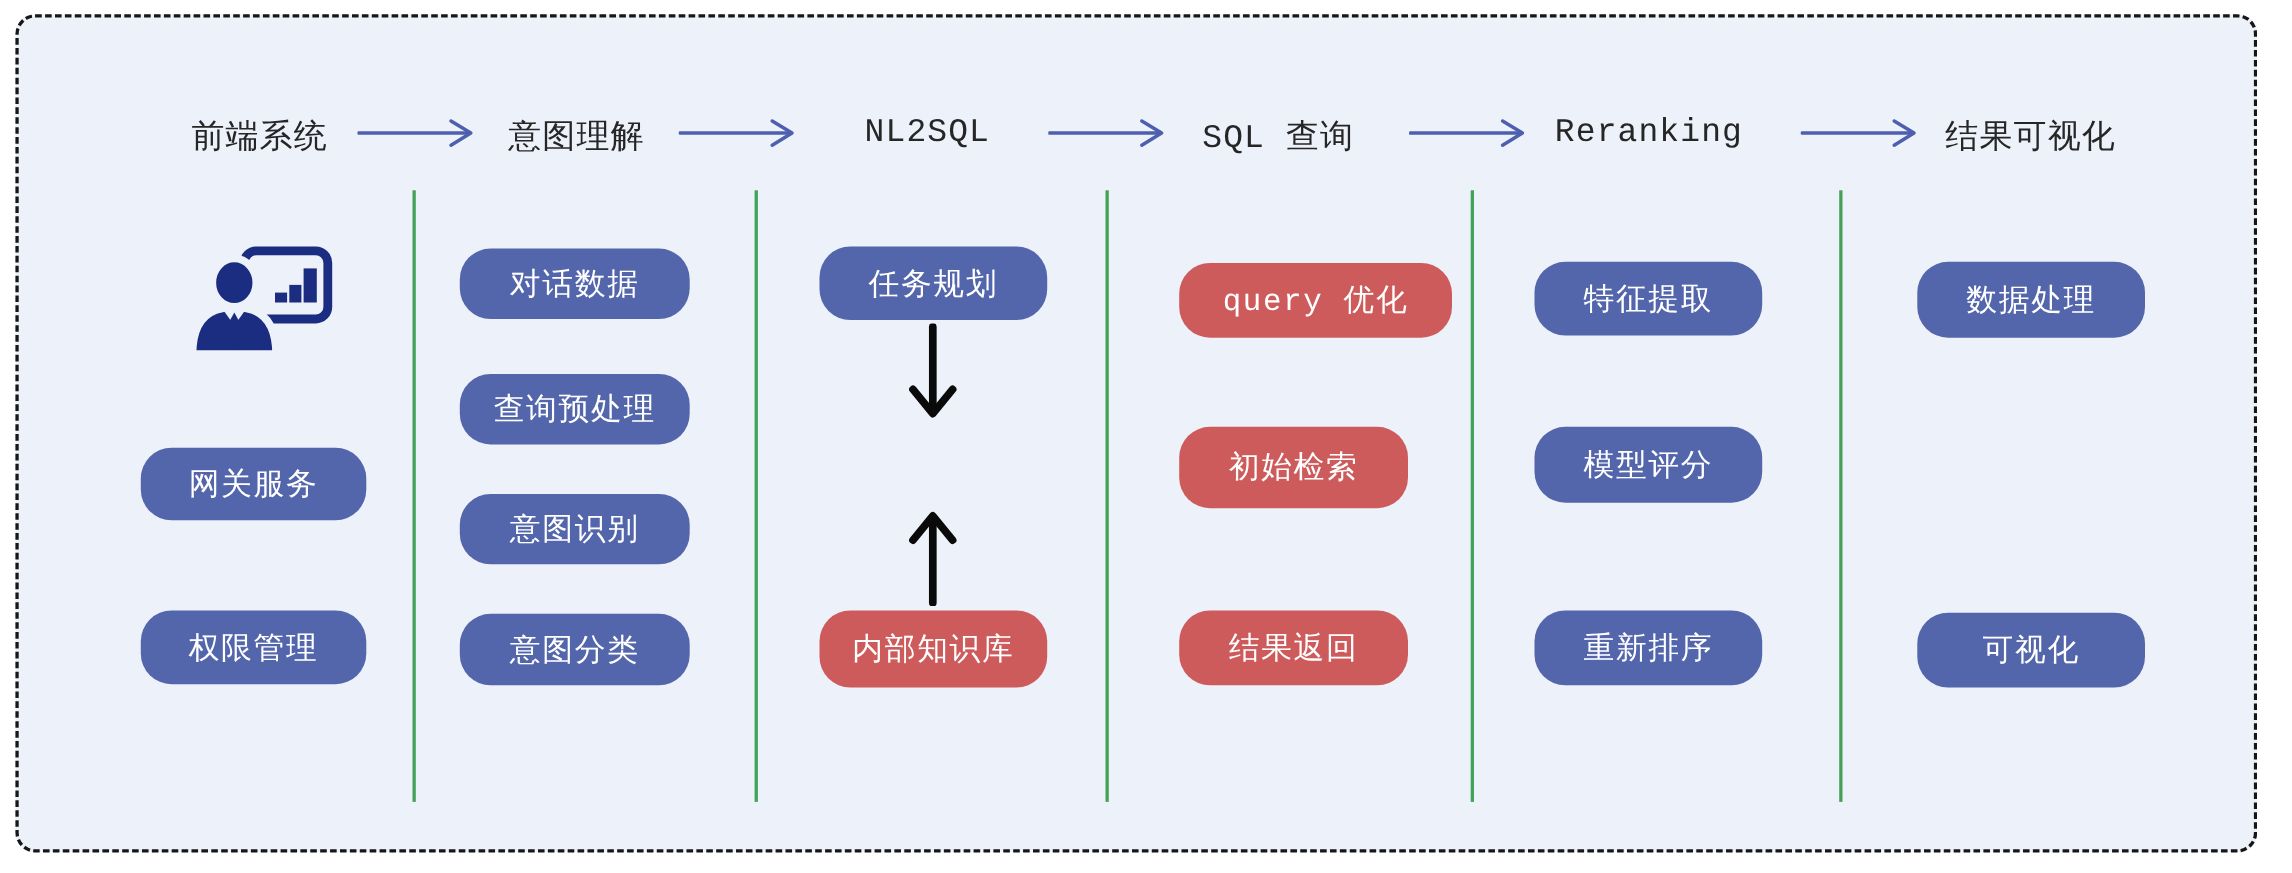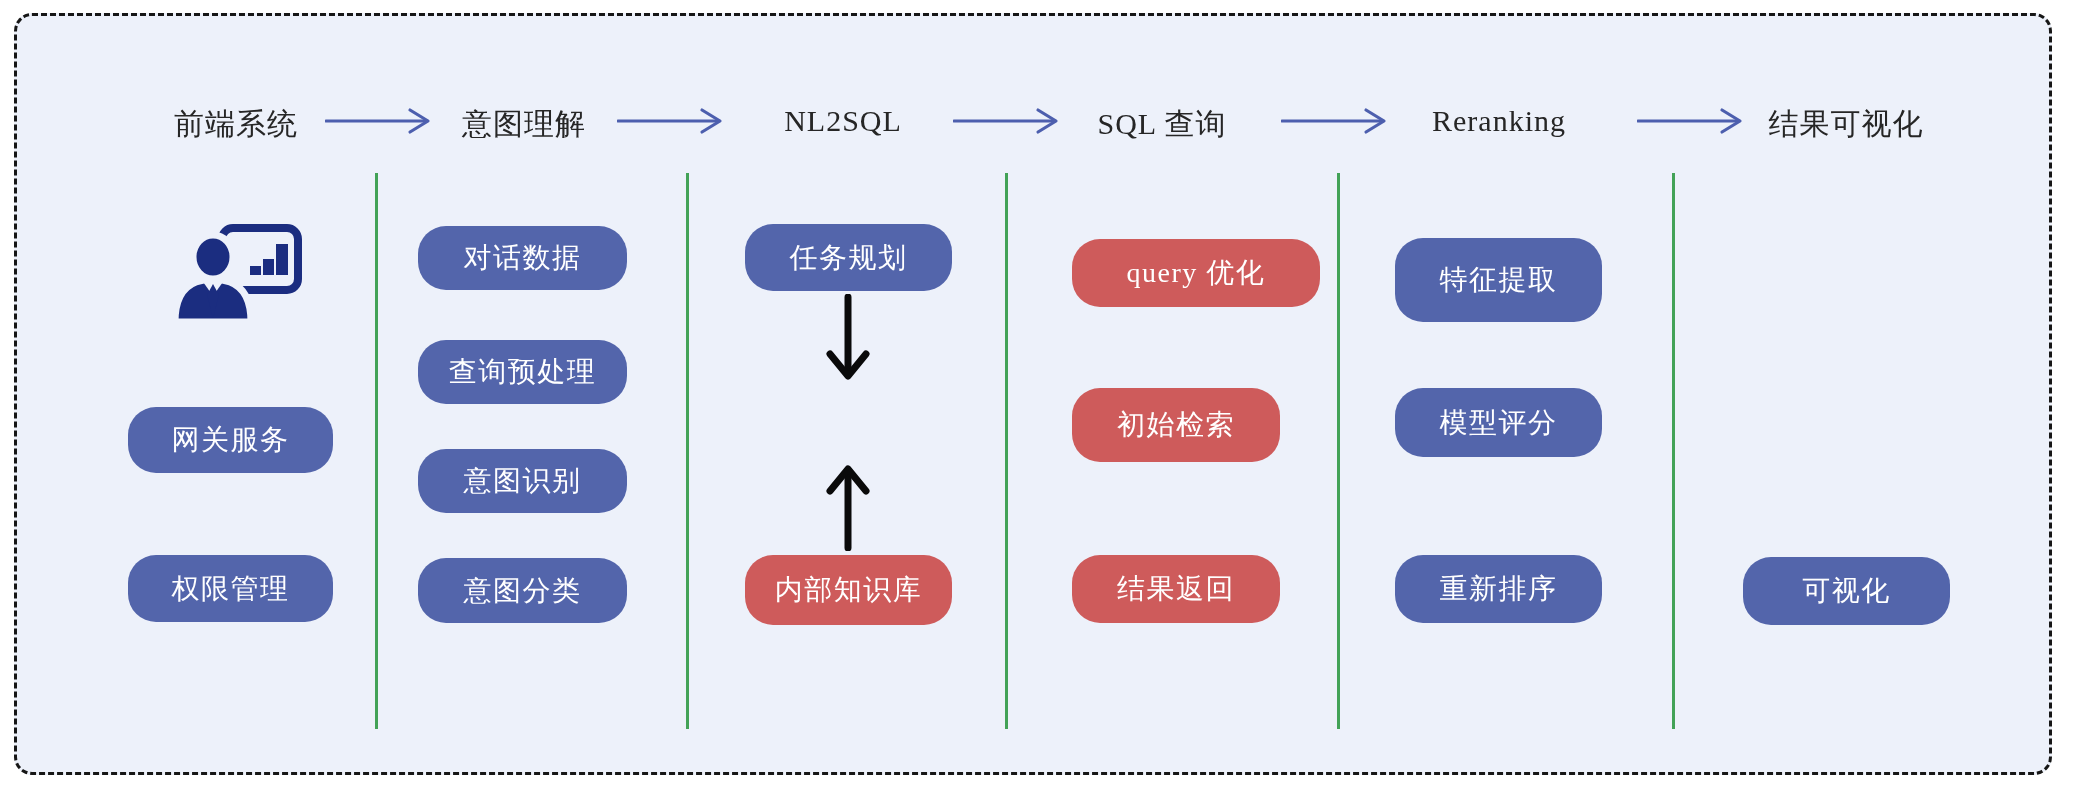--- a/index.html
+++ b/index.html
@@ -1,18 +1,18 @@
 <!DOCTYPE html>
 <html style="--bg-fill: #edf1fa; --frame-border: #161616; --header-text: #262626; --blue-box: #5365ab; --red-box: #ce5b5b; --navy-icon: #1b2d80; --divider-green: #43a257; --arrow-blue: #4d5fae; --black-arrow: #0a0a0a;"><head>
 <meta charset="utf-8">
 <style>
   html,body{margin:0;padding:0;background:#ffffff;}
   #canvas{
     position:relative;width:2084px;height:794px;background:#ffffff;overflow:hidden;
-    font-family:Liberation Serif, serif;
+    font-family:Liberation Mono, monospace;
   }
   .frame{
     position:absolute;left:14px;top:13px;width:2038px;height:762px;
     border:3px dashed var(--frame-border);border-radius:18px;
     background:var(--bg-fill);box-sizing:border-box;
   }
   .stage-label{
     position:absolute;top:104px;transform:translateX(-50%);
     font-size:30px;font-weight:500;color:var(--header-text);
     white-space:nowrap;letter-spacing:1px;
@@ -130,27 +130,30 @@
   <div class="box red" style="left:1072px;top:239px;width:248px;height:68px">
     <span>query 优化</span>
   </div>
   <div class="box red" style="left:1072px;top:388px;width:208px;height:74px">
     <span>初始检索</span>
   </div>
   <div class="box red" style="left:1072px;top:555px;width:208px;height:68px">
     <span>结果返回</span>
   </div>
 
-  <div class="box blue" style="left:1395px;top:238px;width:207px;height:84px">
+  <div class="box blue" style="left:1395px;top:238px;width:207px;height:67px">
     <span>特征提取</span>
   </div>
   <div class="box blue" style="left:1395px;top:388px;width:207px;height:69px">
     <span>模型评分</span>
   </div>
   <div class="box blue" style="left:1395px;top:555px;width:207px;height:68px">
     <span>重新排序</span>
   </div>
 
+  <div class="box blue" style="left:1743px;top:238px;width:207px;height:69px">
+    <span>数据处理</span>
+  </div>
   <div class="box blue" style="left:1743px;top:557px;width:207px;height:68px">
     <span>可视化</span>
   </div>
 
 </div>
 
 </body></html>

